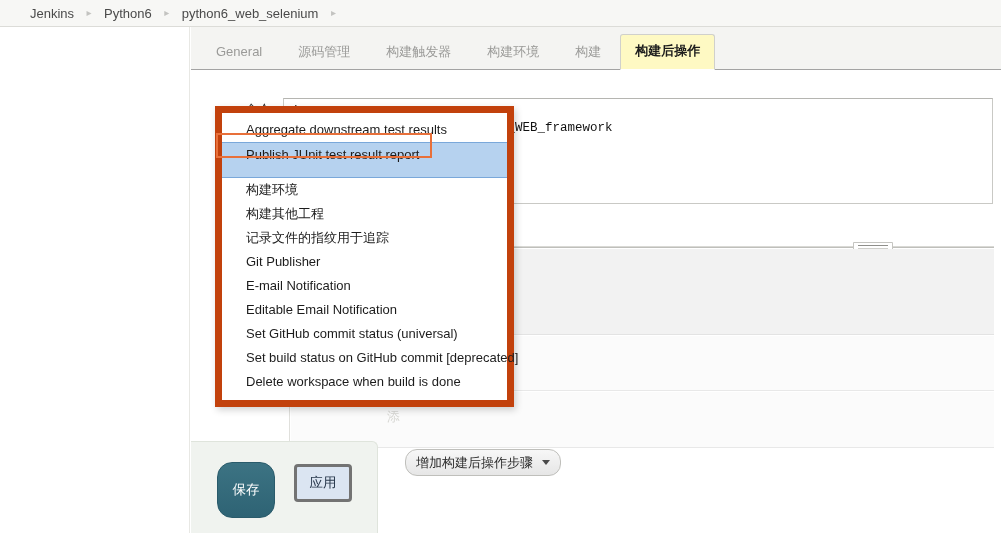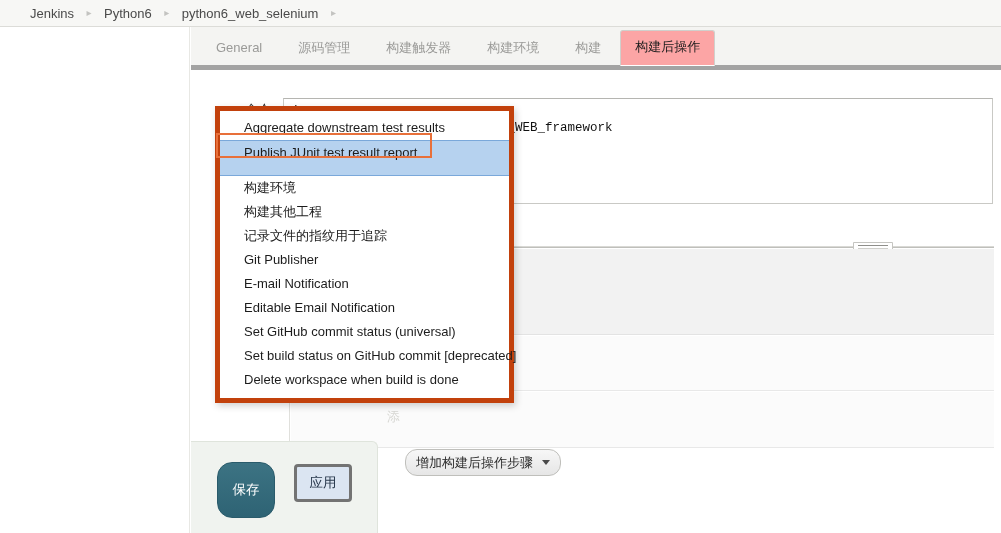--- a/index.html
+++ b/index.html
@@ -65,41 +65,41 @@
     box-sizing: border-box;
   }
 
   
   .tab-strip {
     position: absolute;
     left: 0; top: 0;
     width: 810px;
     height: 43px;
     background: #f4f4f2;
-    border-bottom: 5px solid #a3a3a3;
+    border-bottom: 1px solid #a3a3a3;
     box-sizing: border-box;
     display: flex;
     align-items: flex-end;
     padding-left: 8px;
   }
   .tab {
     font-size: 13px;
     color: #9a9a98;
     padding: 8px 16px 9px 16px;
     margin-right: 2px;
     white-space: nowrap;
     border: 1px solid transparent;
     border-bottom: none;
     box-sizing: border-box;
     line-height: 1.2;
   }
   .tab.active {
-    background: #fca5a5;
+    background: #fef9c3;
     color: #1c1c1c;
-    font-weight: normal;
+    font-weight: bold;
     border: 1px solid #d0d0cc;
     border-bottom: 1px solid #ffffff;
     border-radius: 3px 3px 0 0;
     margin-bottom: -1px;
     padding: 8px 14px 10px 14px;
   }
 
   
   .form-region {
     position: absolute;
@@ -267,21 +267,21 @@
     cursor: pointer;
     box-sizing: border-box;
   }
 
   
   .dropdown {
     position: absolute;
     left: 215px; top: 106px;
     width: 299px;
     background: #ffffff;
-    border: 5px solid #c2410c;
+    border: 7px solid #c2410c;
     box-shadow: 2px 3px 7px rgba(0,0,0,0.18);
     padding: 5px 0 6px 0;
     box-sizing: border-box;
     z-index: 30;
   }
   .dd-item {
     height: 24px;
     line-height: 24px;
     padding: 0 10px 0 24px;
     font-size: 13px;

